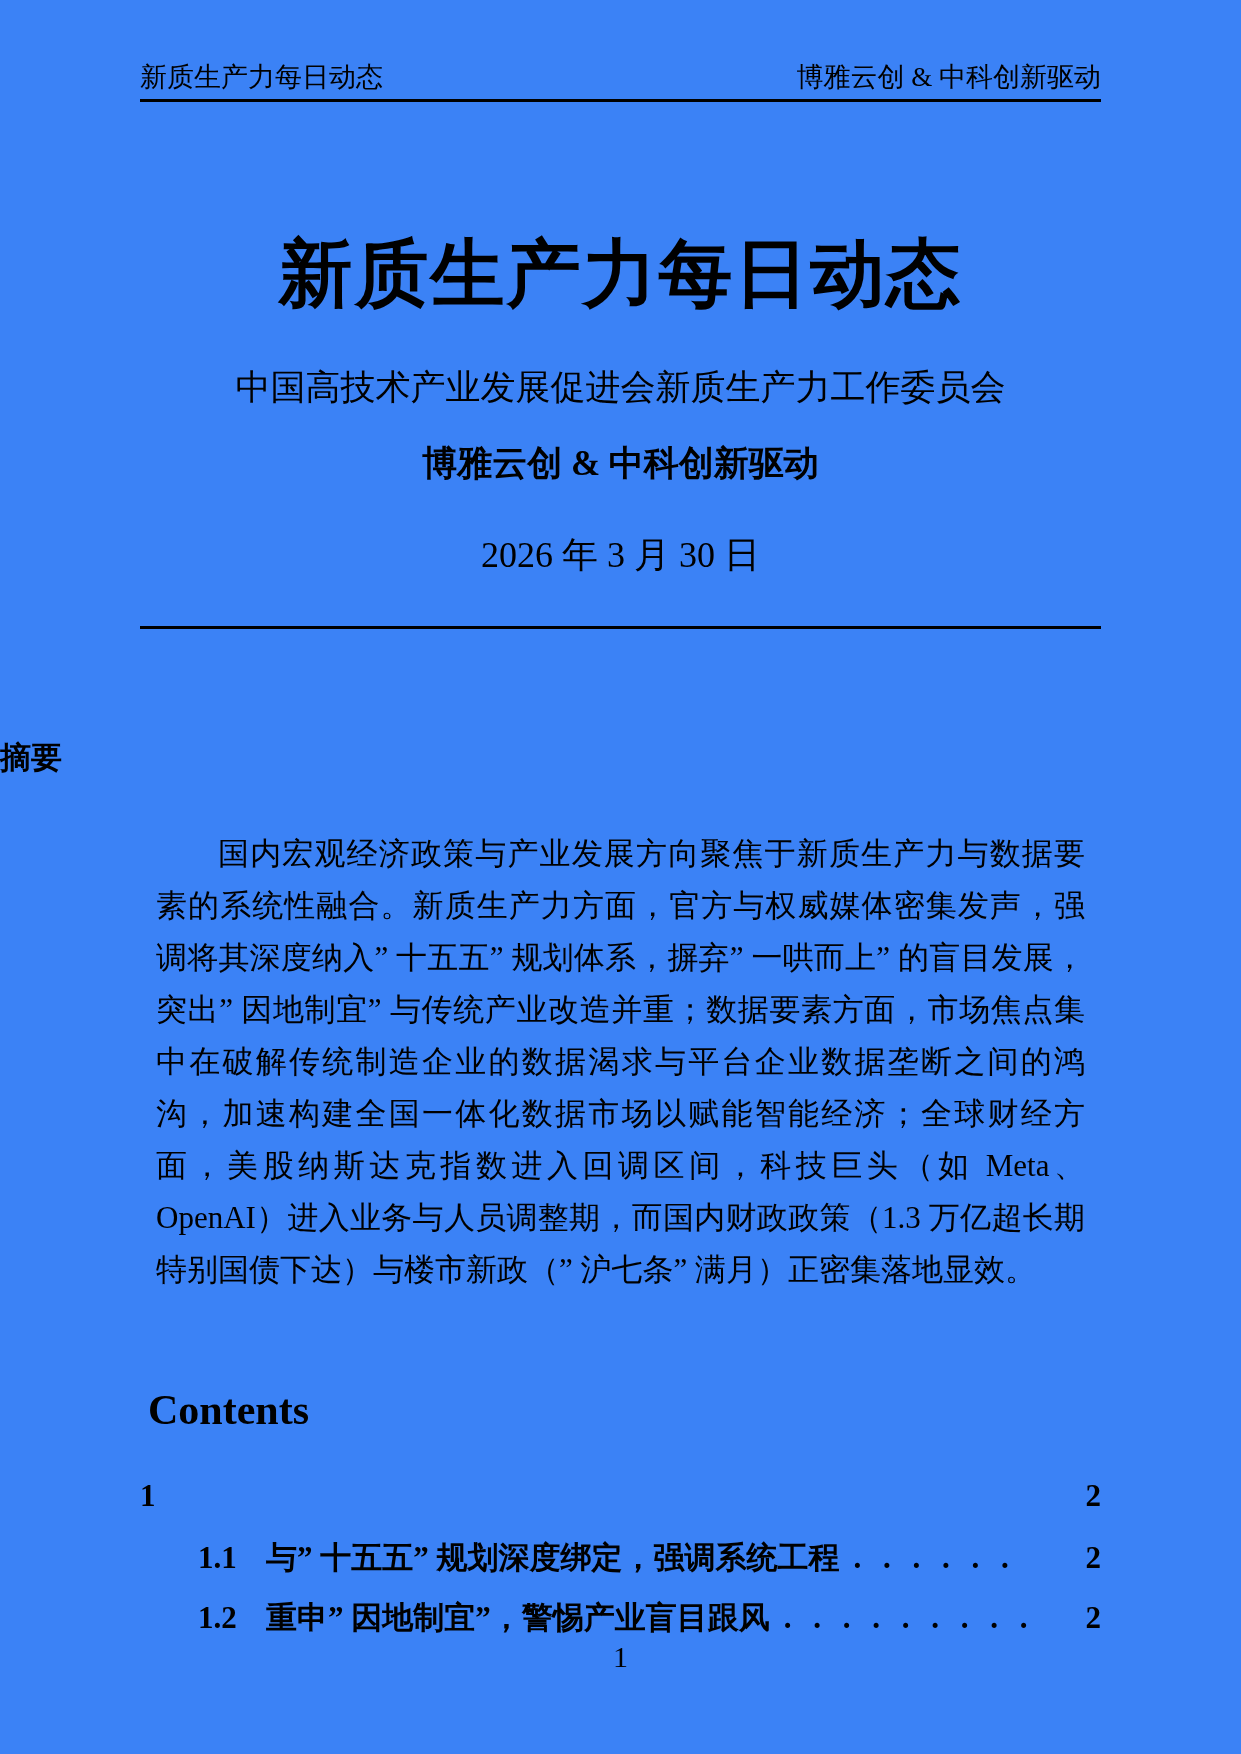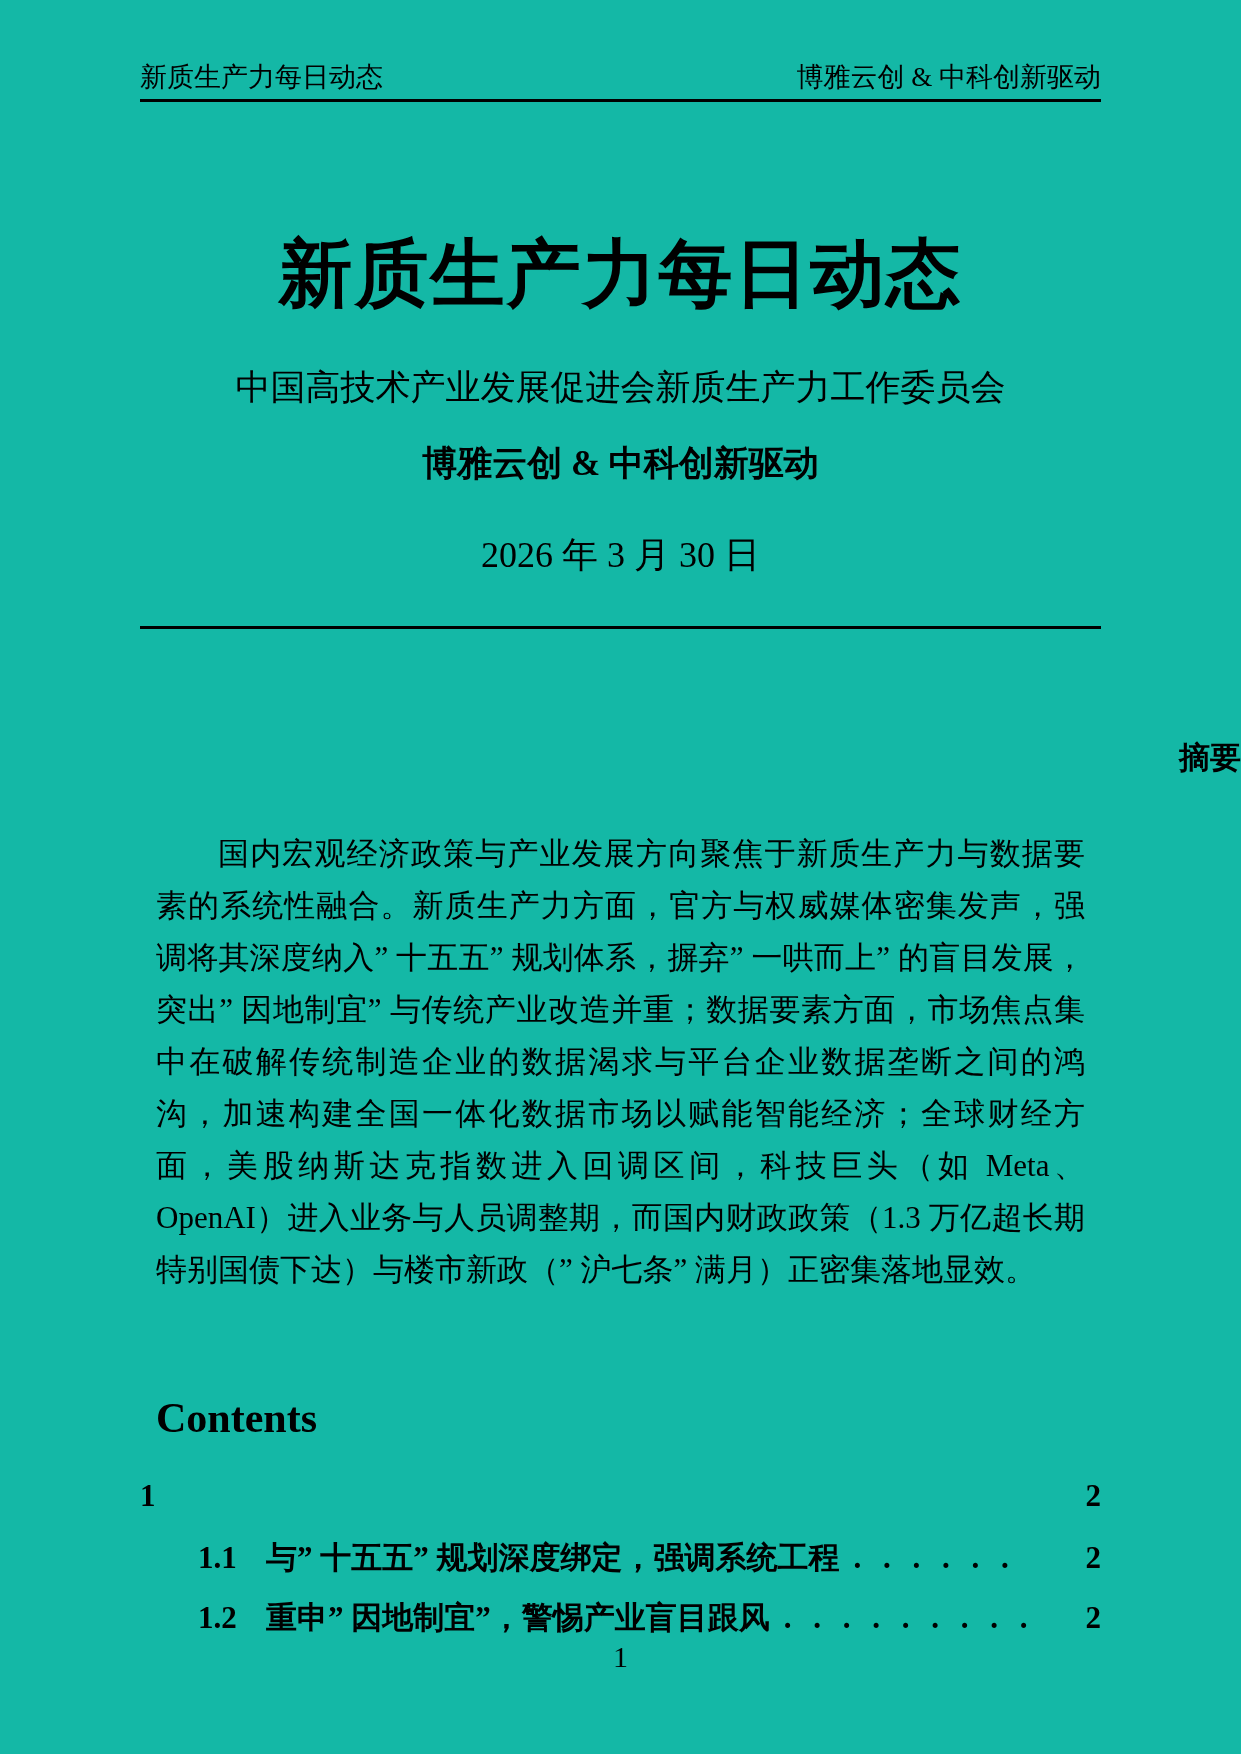--- a/index.html
+++ b/index.html
@@ -4,21 +4,21 @@
 <style>
   html, body {
     margin: 0;
     padding: 0;
     background: #ffffff;
   }
   .page {
     position: relative;
     width: 1241px;
     height: 1754px;
-    background: #14b8a6;
+    background: #3b82f6;
     color: #000000;
     font-family: "Liberation Serif", "DejaVu Serif", serif;
     overflow: hidden;
   }
   
   .hdr {
     position: absolute;
     top: 60px;
     left: 140px;
     right: 140px;
@@ -85,42 +85,42 @@
     right: 140px;
     height: 3px;
     background: #000000;
   }
   
   .abstract-heading {
     position: absolute;
     top: 738px;
     left: 0;
     right: 0;
-    text-align: right;
+    text-align: left;
     font-size: 31px;
     line-height: 40px;
     font-weight: 700;
   }
   .abstract-body {
     position: absolute;
     top: 812px;
     left: 140px;
     right: 140px;
     margin: 16px;
     font-size: 31px;
     line-height: 52px;
     text-align: justify;
     text-indent: 62px;
   }
   
   .contents-heading {
     position: absolute;
     top: 1376px;
     left: 140px;
-    margin: 16px;
+    margin: 8px;
     font-size: 42px;
     line-height: 52px;
     font-weight: 700;
   }
   .toc {
     position: absolute;
     top: 1476px;
     left: 140px;
     right: 140px;
   }

